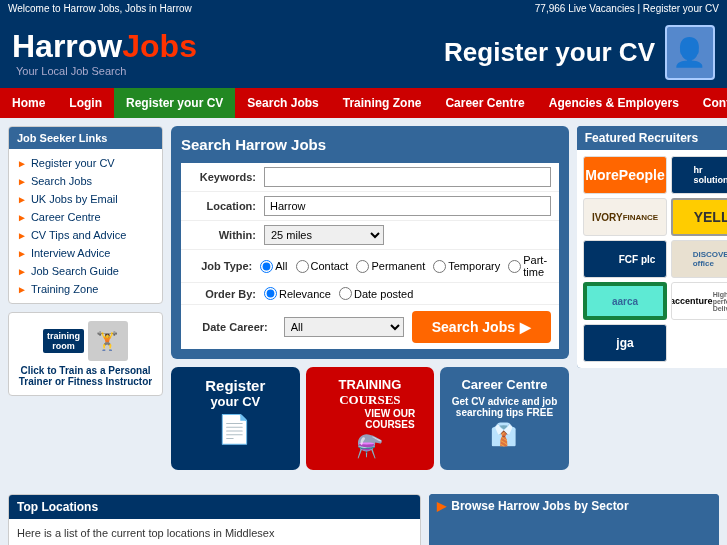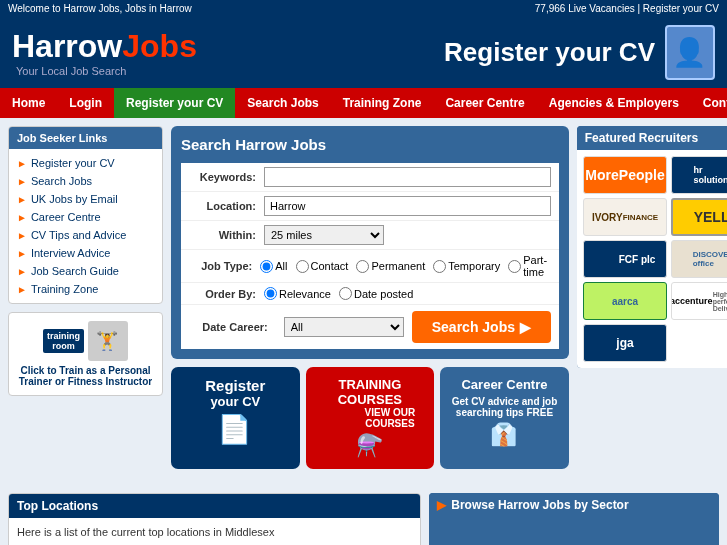--- a/index.html
+++ b/index.html
@@ -300,21 +300,21 @@
       padding: 5px 8px;
       font-size: 12px;
       display: flex;
       align-items: center;
       gap: 5px;
       cursor: pointer;
     }
     .sector-arrow { color: #ff6600; }
 
     
-    .r-aarca { background: #bef264; color: #336699; font-size: 10px; font-weight: bold; border: 1px solid #15803d; }
+    .r-aarca { background: #5eead4; color: #336699; font-size: 10px; font-weight: bold; border: 4px solid #15803d; }
   </style>
 </head>
 <body>
 
 <div class="top-bar">
   <span>Welcome to Harrow Jobs, Jobs in Harrow</span>
   <span>77,966 Live Vacancies | Register your CV</span>
 </div>
 
 <div class="header">
@@ -457,21 +457,21 @@
     </div>
 
     <div class="banner-row">
       <div class="banner-item banner-register">
         <div style="font-size:15px;font-weight:bold;">Register</div>
         <div style="font-size:13px;">your CV</div>
         <div style="font-size:28px;margin-top:4px;">📄</div>
       </div>
       <div class="banner-item banner-training">
         <div style="font-size:13px;font-weight:bold;">TRAINING</div>
-        <div style="font-size:13px;font-weight:bold;">COURSES</div>
+        <div style="font-size:13px;font-weight:bold;font-family:Liberation Serif, serif;">COURSES</div>
         <div style="font-size:10px;margin-left:40px;">VIEW OUR COURSES</div>
         <div style="font-size:22px;margin-top:4px;">⚗️</div>
       </div>
       <div class="banner-item banner-career">
         <div style="font-size:13px;font-weight:bold;">Career Centre</div>
         <div style="font-size:10px;margin-top:4px;">Get CV advice and job searching tips FREE</div>
         <div style="font-size:22px;margin-top:4px;">👔</div>
       </div>
     </div>
   </div>

